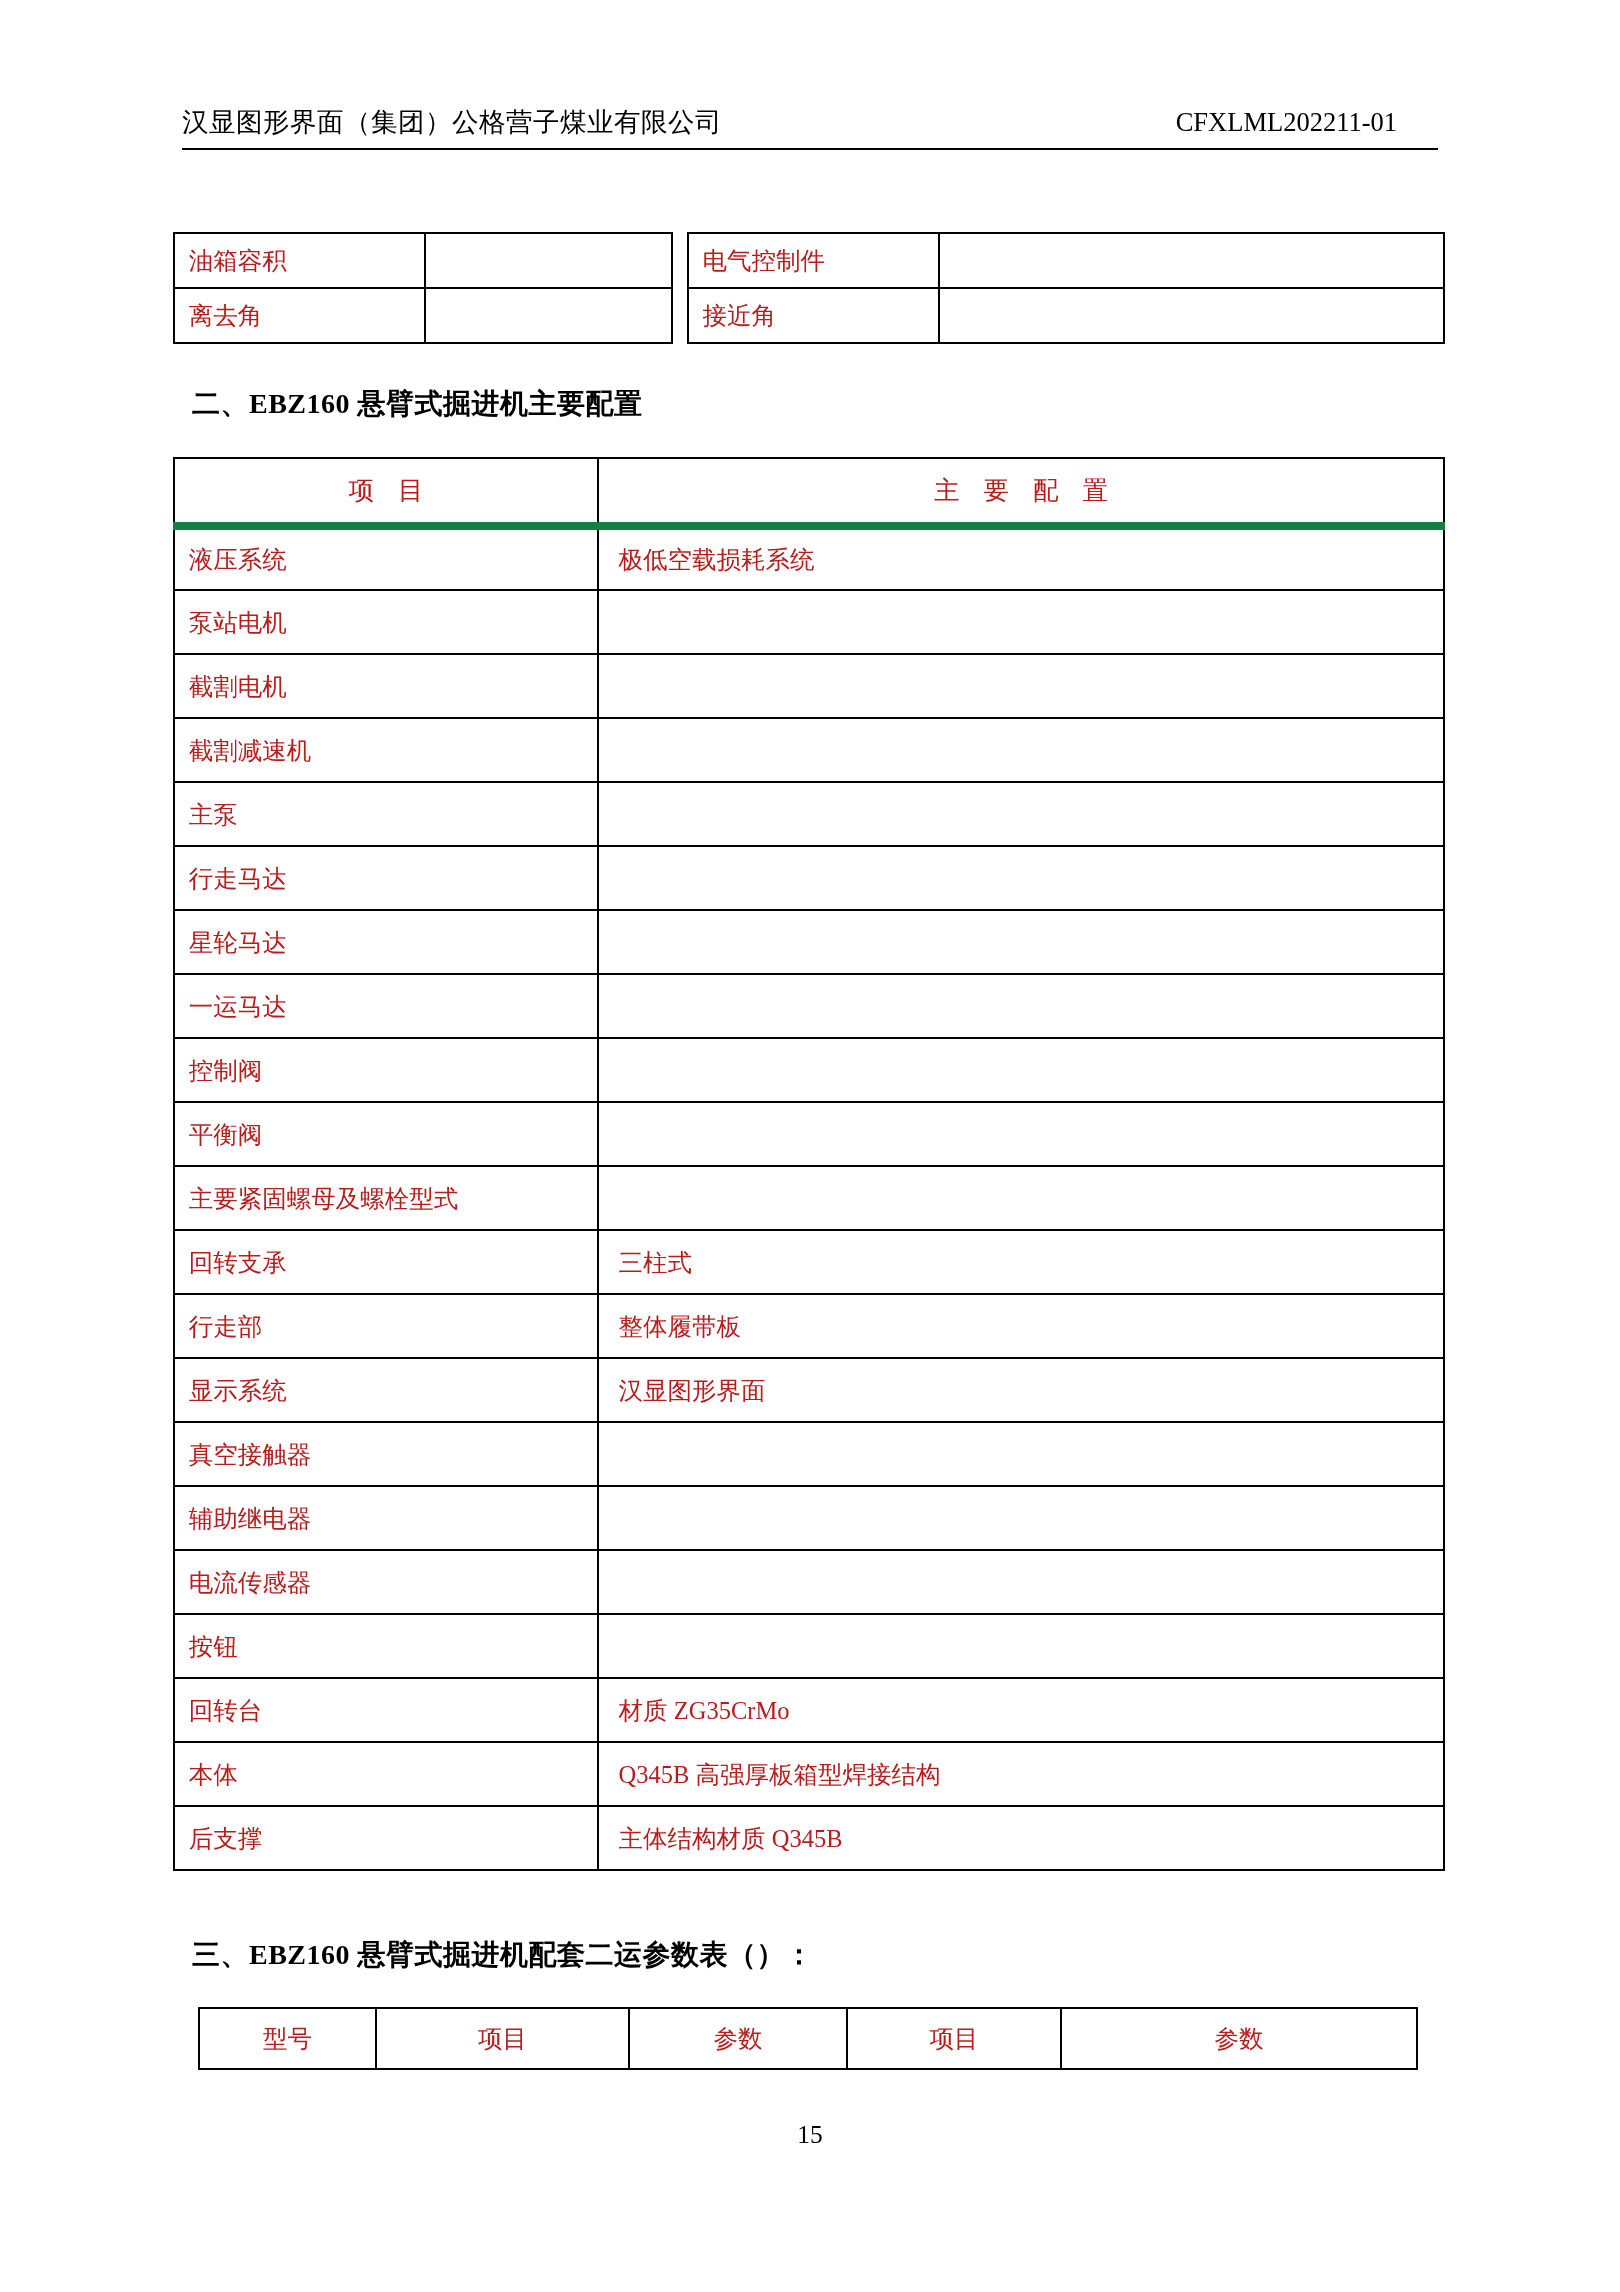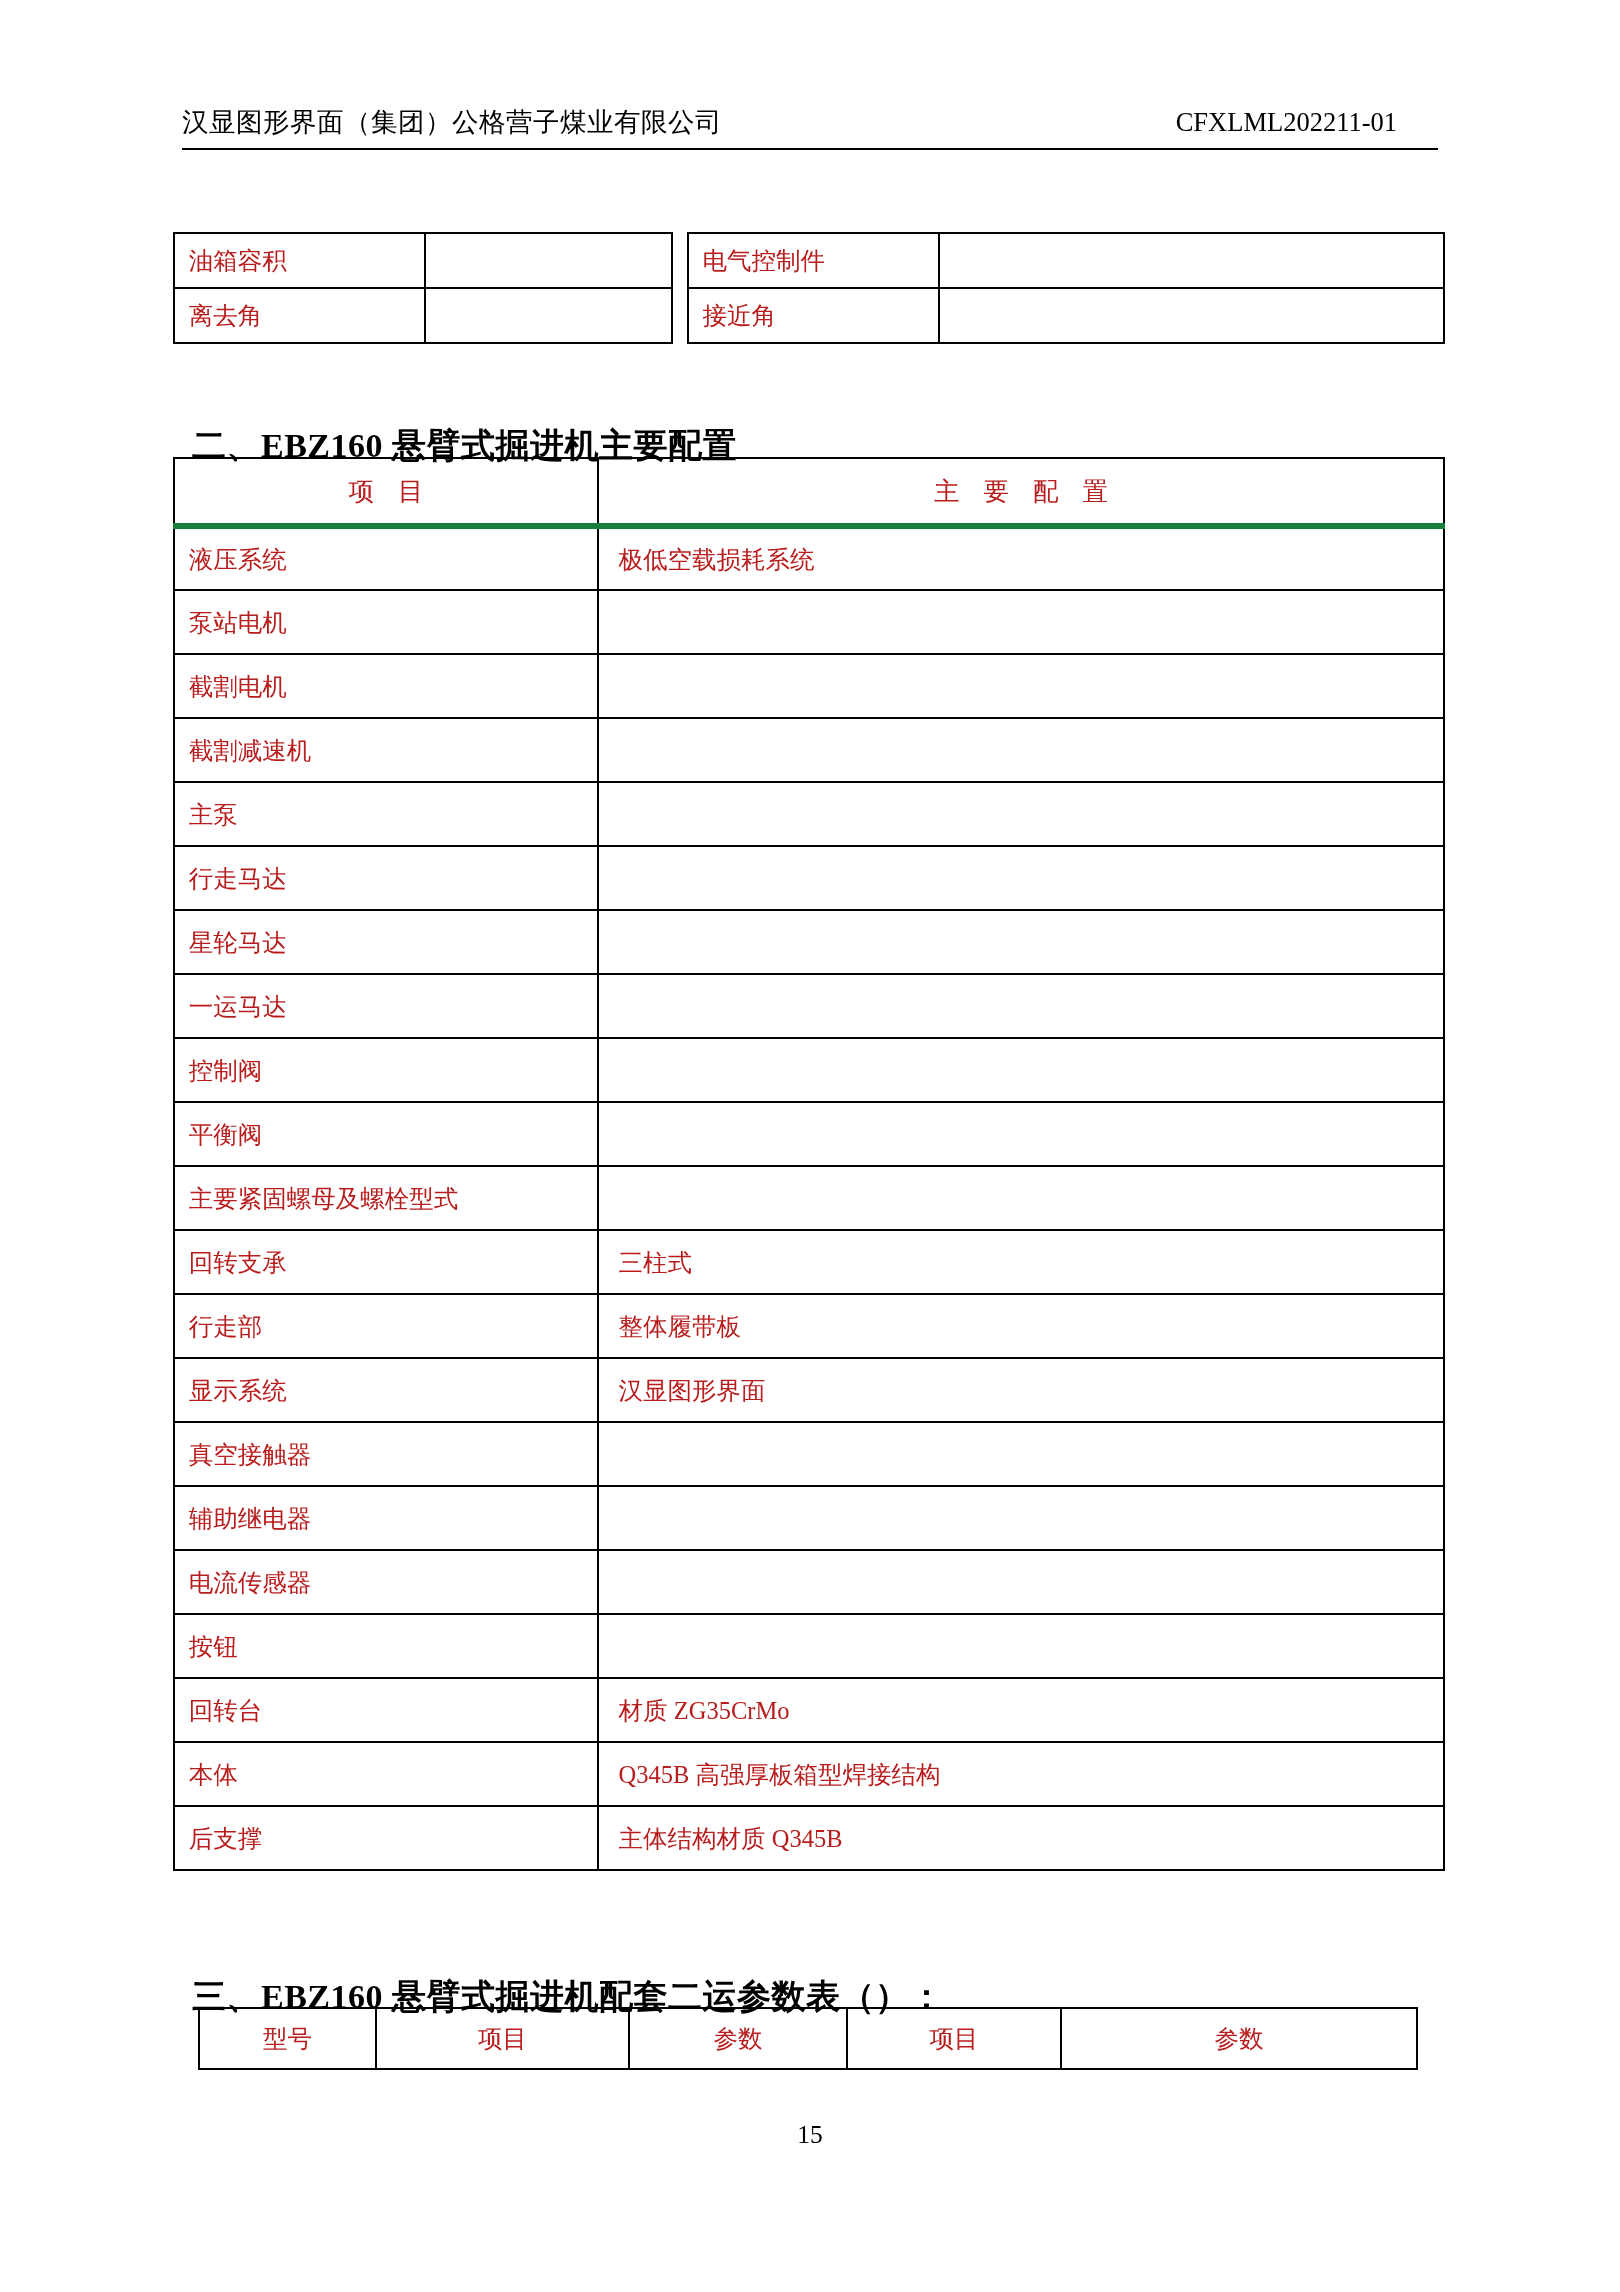--- a/index.html
+++ b/index.html
@@ -77,25 +77,24 @@
   .tbl-top .c-gap  { width: 15.7px; border-top: none; border-bottom: none;
                      border-left: 2px solid #000; border-right: 2px solid #000;
                      padding: 0; }
   .tbl-top .c-lbl2 { width: 251px; text-align: center; }
   .tbl-top .c-val2 { width: auto; }
   .tbl-top tr { height: 55px; }
 
   
   .heading {
     position: absolute;
-    font-size: 34px;
+    font-size: 28px;
     font-weight: bold;
     letter-spacing: 0.5px;
     white-space: nowrap;
-    margin-top: 38px;
   }
   .heading .latin { font-family: "Liberation Serif", "DejaVu Serif", serif; }
   .h-sec2 { left: 192px; top: 385px; }
   .h-sec3 { left: 192px; top: 1936px; }
 
   
   .tbl-main {
     position: absolute;
     left: 173px;
     top: 457px;
@@ -107,21 +106,21 @@
   .tbl-main .c-item { width: 424px; }
   .tbl-main .c-cfg  { width: auto; }
   .tbl-main th {
     text-align: center;
     letter-spacing: 8.8px;
     text-indent: 8.8px;
     font-size: 25.5px;
   }
   .tbl-main td { text-align: left; padding-left: 17.6px; }
   .tbl-main td.val { padding-left: 19.6px; }
-  .tbl-main tr.hdr th { border-bottom: 6px solid #15803d; margin-left: 43px; }
+  .tbl-main tr.hdr th { border-bottom: 8px solid #15803d; margin-left: 43px; }
 
   
   .tbl-bottom {
     position: absolute;
     left: 198px;
     top: 2007px;
     width: 1220px;
   }
   .tbl-bottom table.doc { width: 100%; }
   .tbl-bottom tr { height: 61px; }

